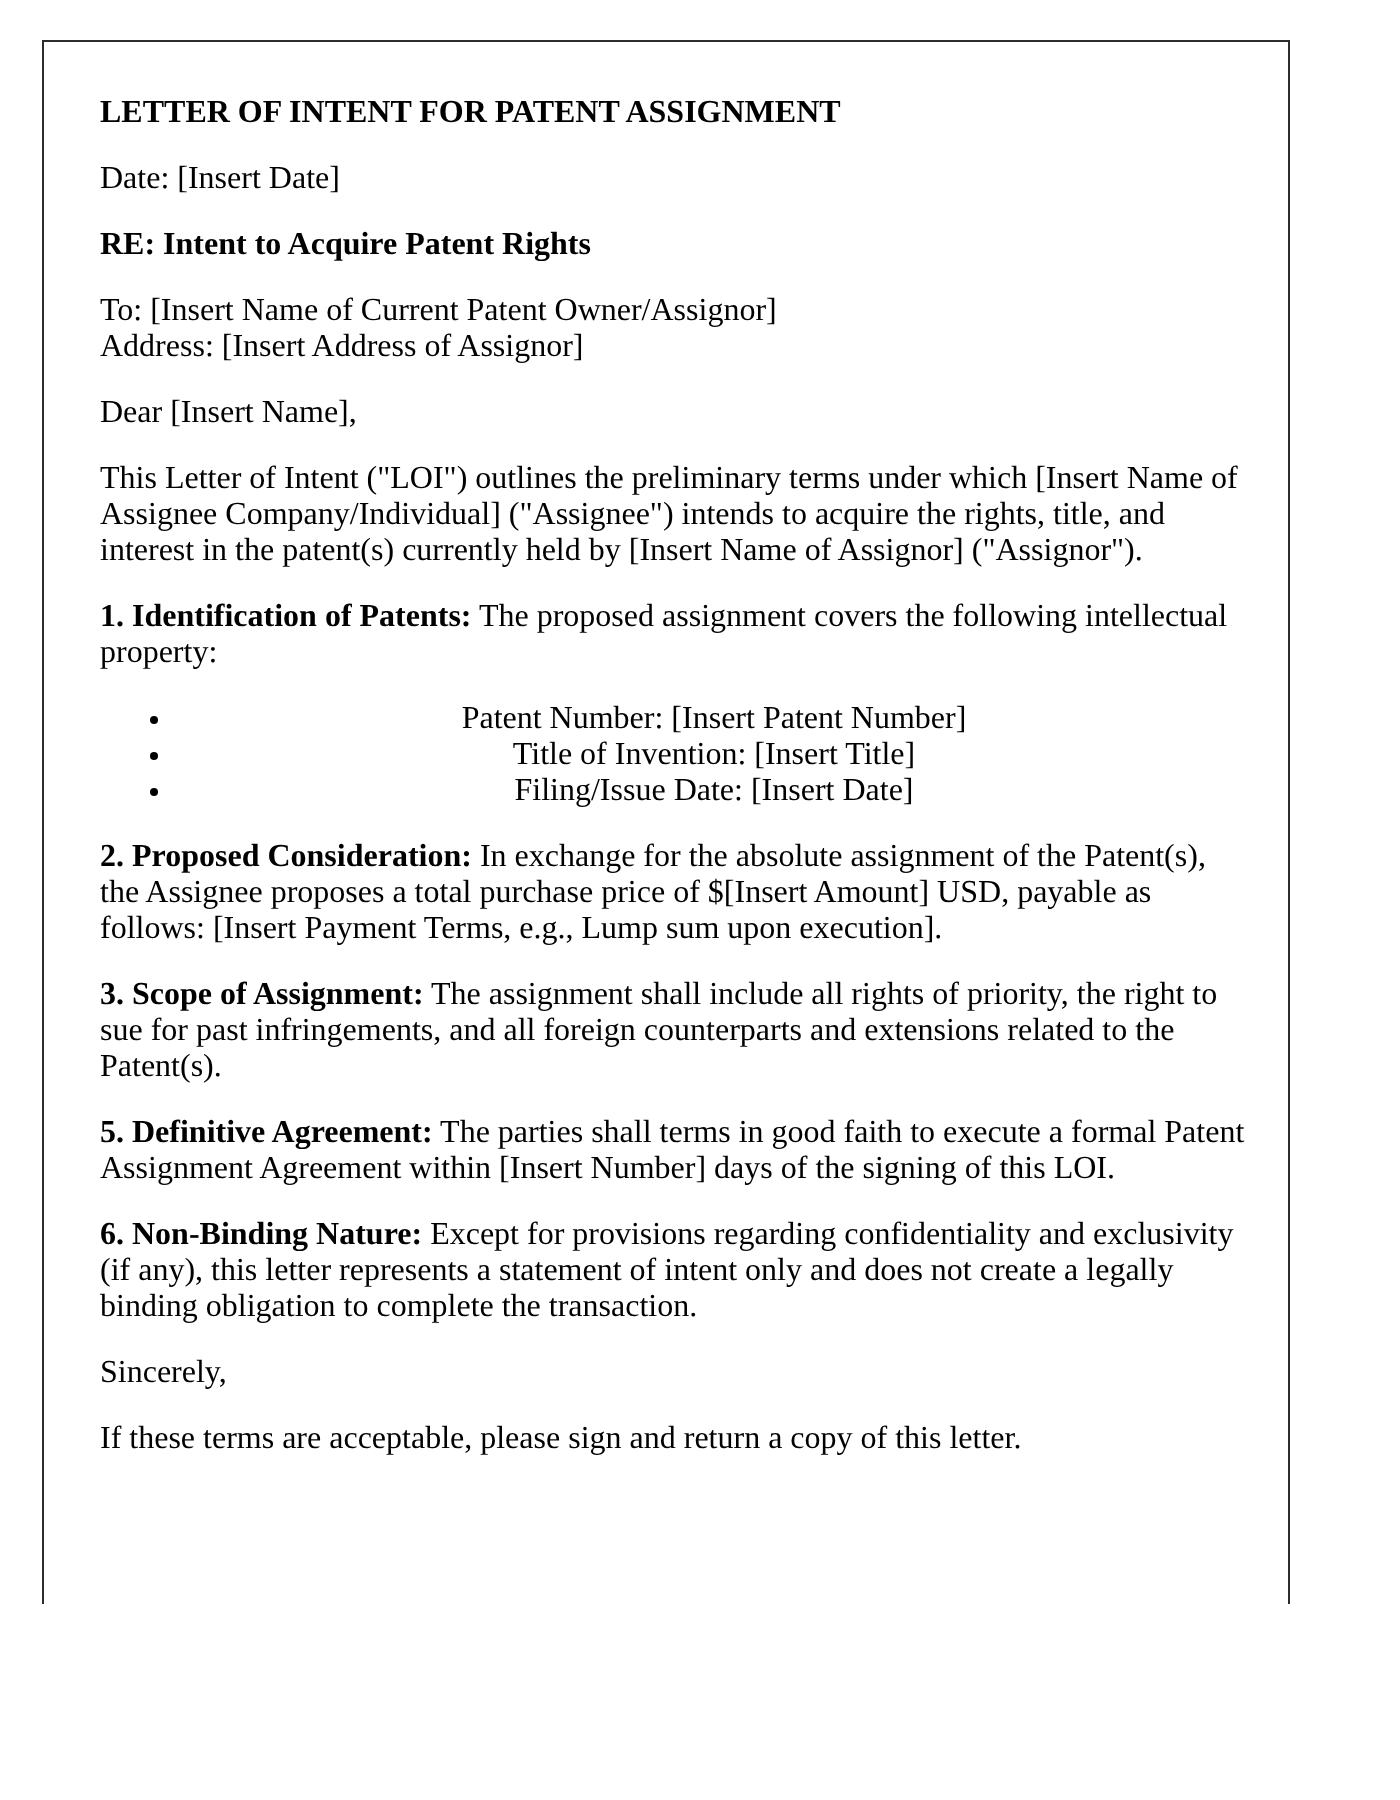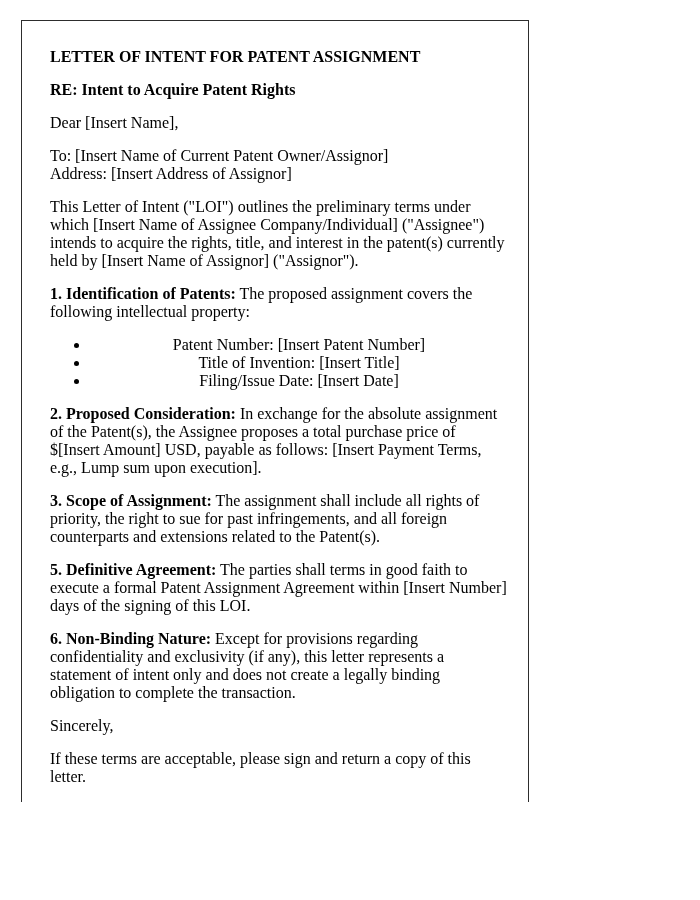--- a/index.html
+++ b/index.html
@@ -14,21 +14,21 @@
     font-family: "Liberation Serif", "DejaVu Serif", serif;
     font-size: 16px;
     line-height: 18px;
     color: #000000;
     overflow: hidden;
   }
   .letter-page {
     position: absolute;
     left: 21px;
     top: 20px;
-    width: 508px;
+    width: 624px;
     height: 782px;
     box-sizing: border-box;
     border-top: 1px solid #2d2d2d;
     border-left: 1px solid #2d2d2d;
     border-right: 1px solid #2d2d2d;
     border-bottom: none;
     padding: 27px 20px 0 28px;
     overflow: hidden;
     background: #ffffff;
   }
@@ -52,26 +52,27 @@
     text-align: center;
   }
 </style>
 </head>
 <body>
 
 <div class="letter-page">
 
   <p class="title bold">LETTER OF INTENT FOR PATENT ASSIGNMENT</p>
 
+  <p>Date: [Insert Date]</p>
 
   <p class="bold">RE: Intent to Acquire Patent Rights</p>
 
+  <p><span>To: [Insert Name of Current Patent Owner/Assignor]</span><br><span>Address: [Insert Address of Assignor]</span></p>
+
   <p>Dear [Insert Name],</p>
-
-  <p><span>To: [Insert Name of Current Patent Owner/Assignor]</span><br><span>Address: [Insert Address of Assignor]</span></p>
 
   <p>This Letter of Intent ("LOI") outlines the preliminary terms under which [Insert Name of Assignee Company/Individual] ("Assignee") intends to acquire the rights, title, and interest in the patent(s) currently held by [Insert Name of Assignor] ("Assignor").</p>
 
   <p><strong>1. Identification of Patents:</strong><span> The proposed assignment covers the following intellectual property:</span></p>
 
   <ul class="patent-list">
     <li>Patent Number: [Insert Patent Number]</li>
     <li>Title of Invention: [Insert Title]</li>
     <li>Filing/Issue Date: [Insert Date]</li>
   </ul>

